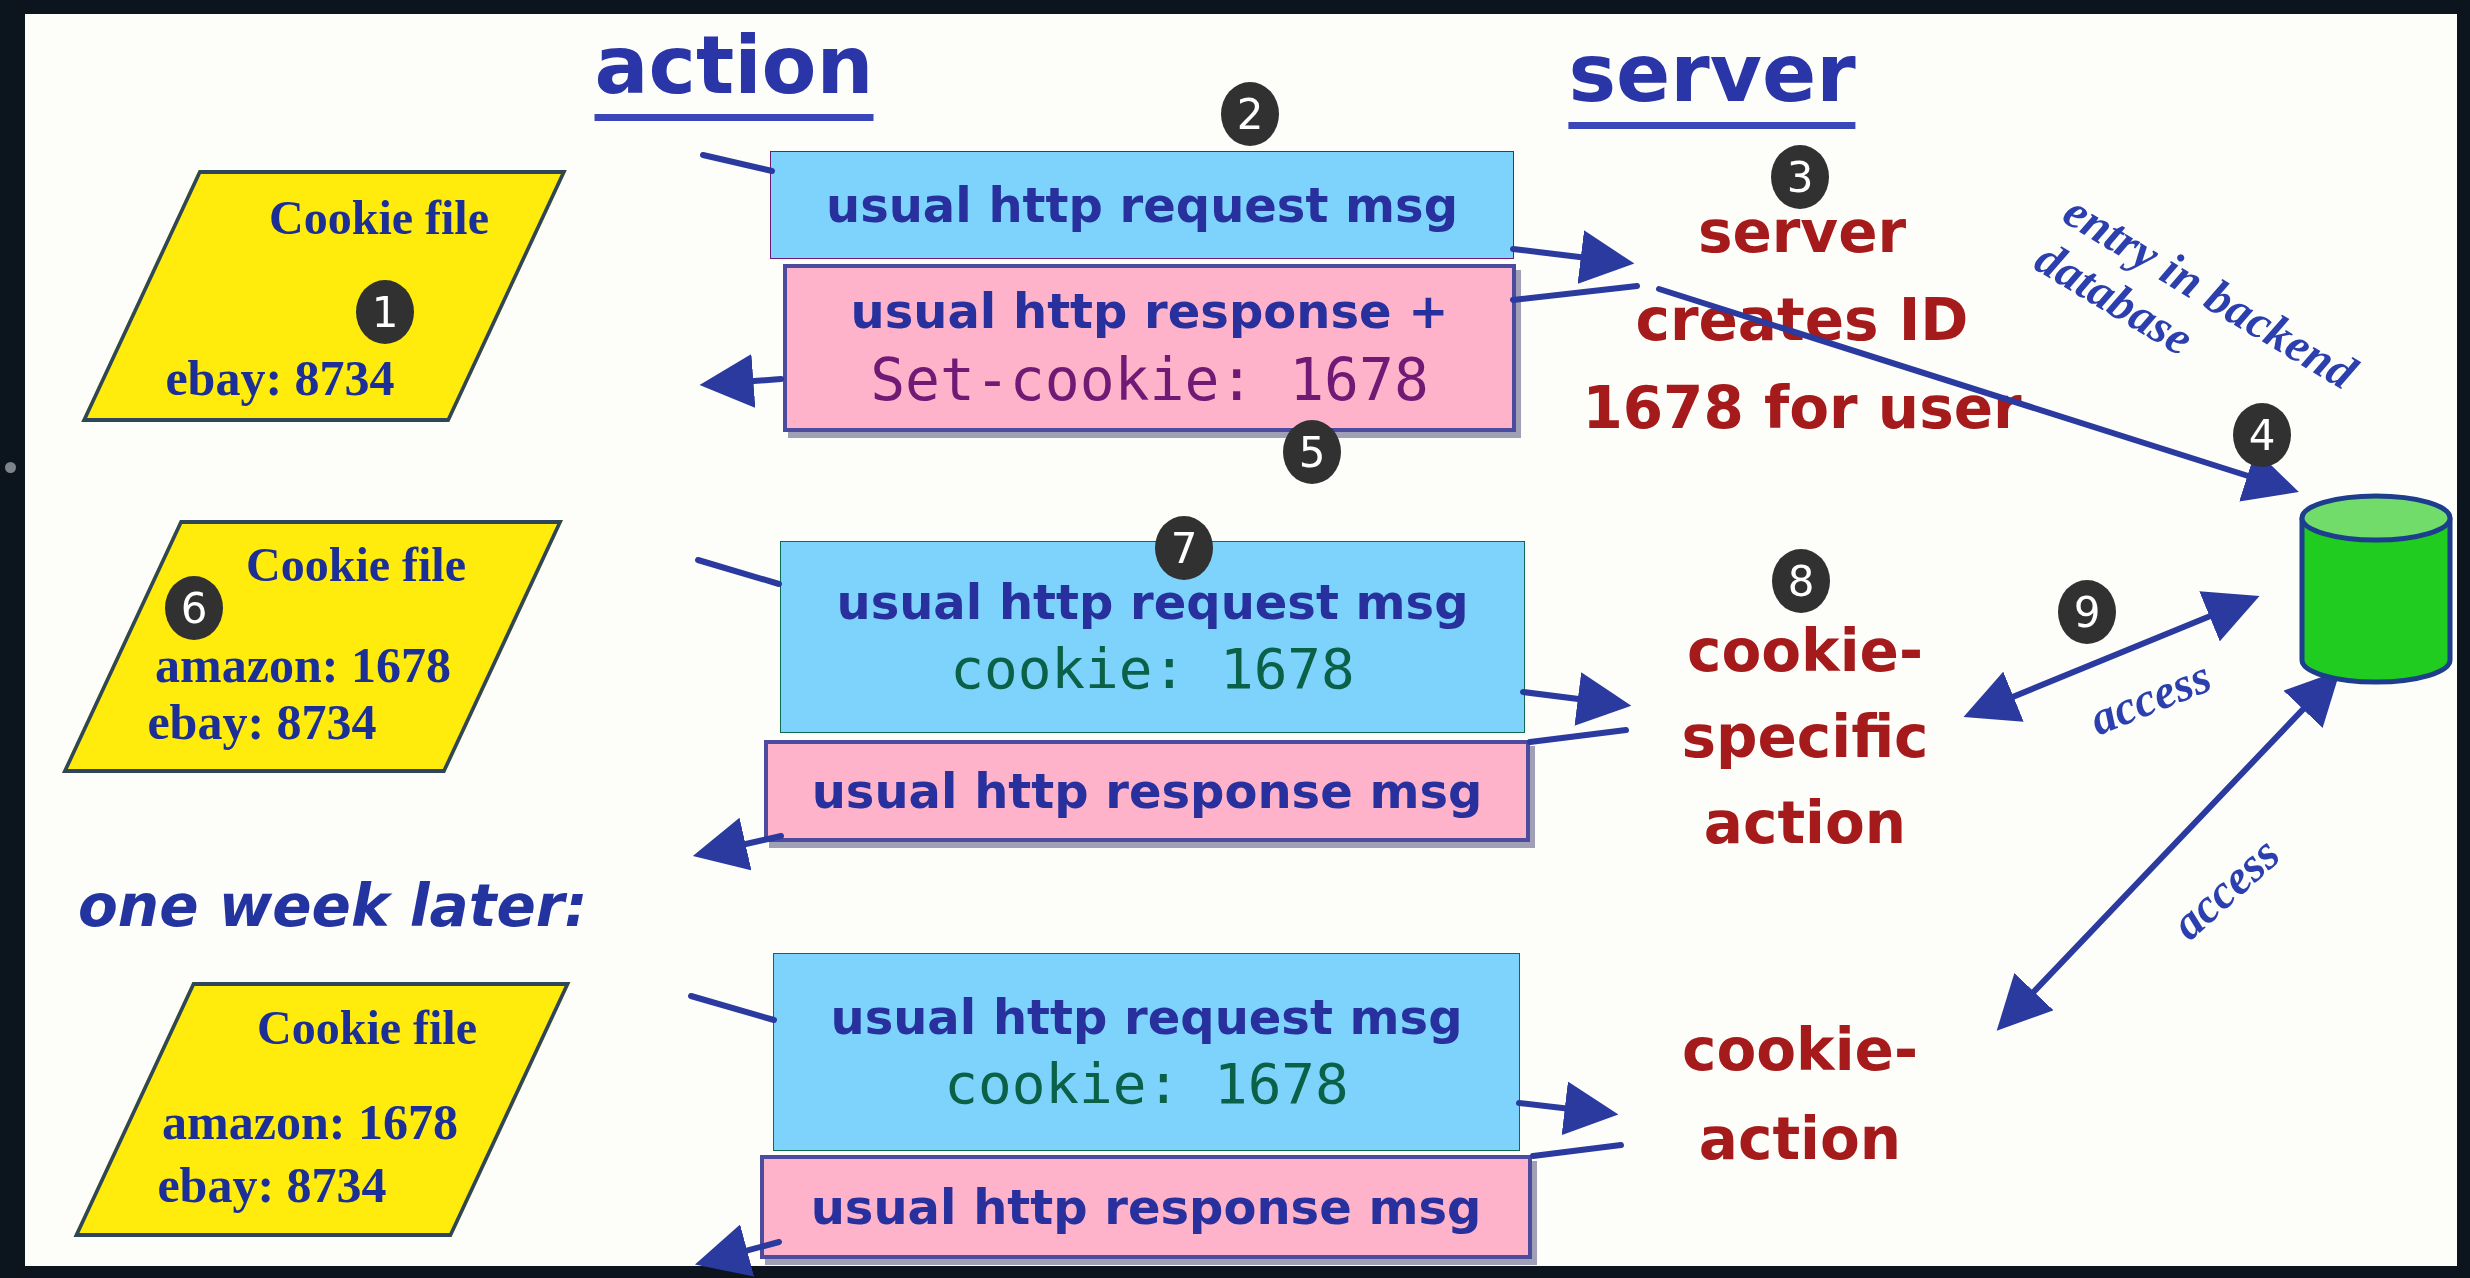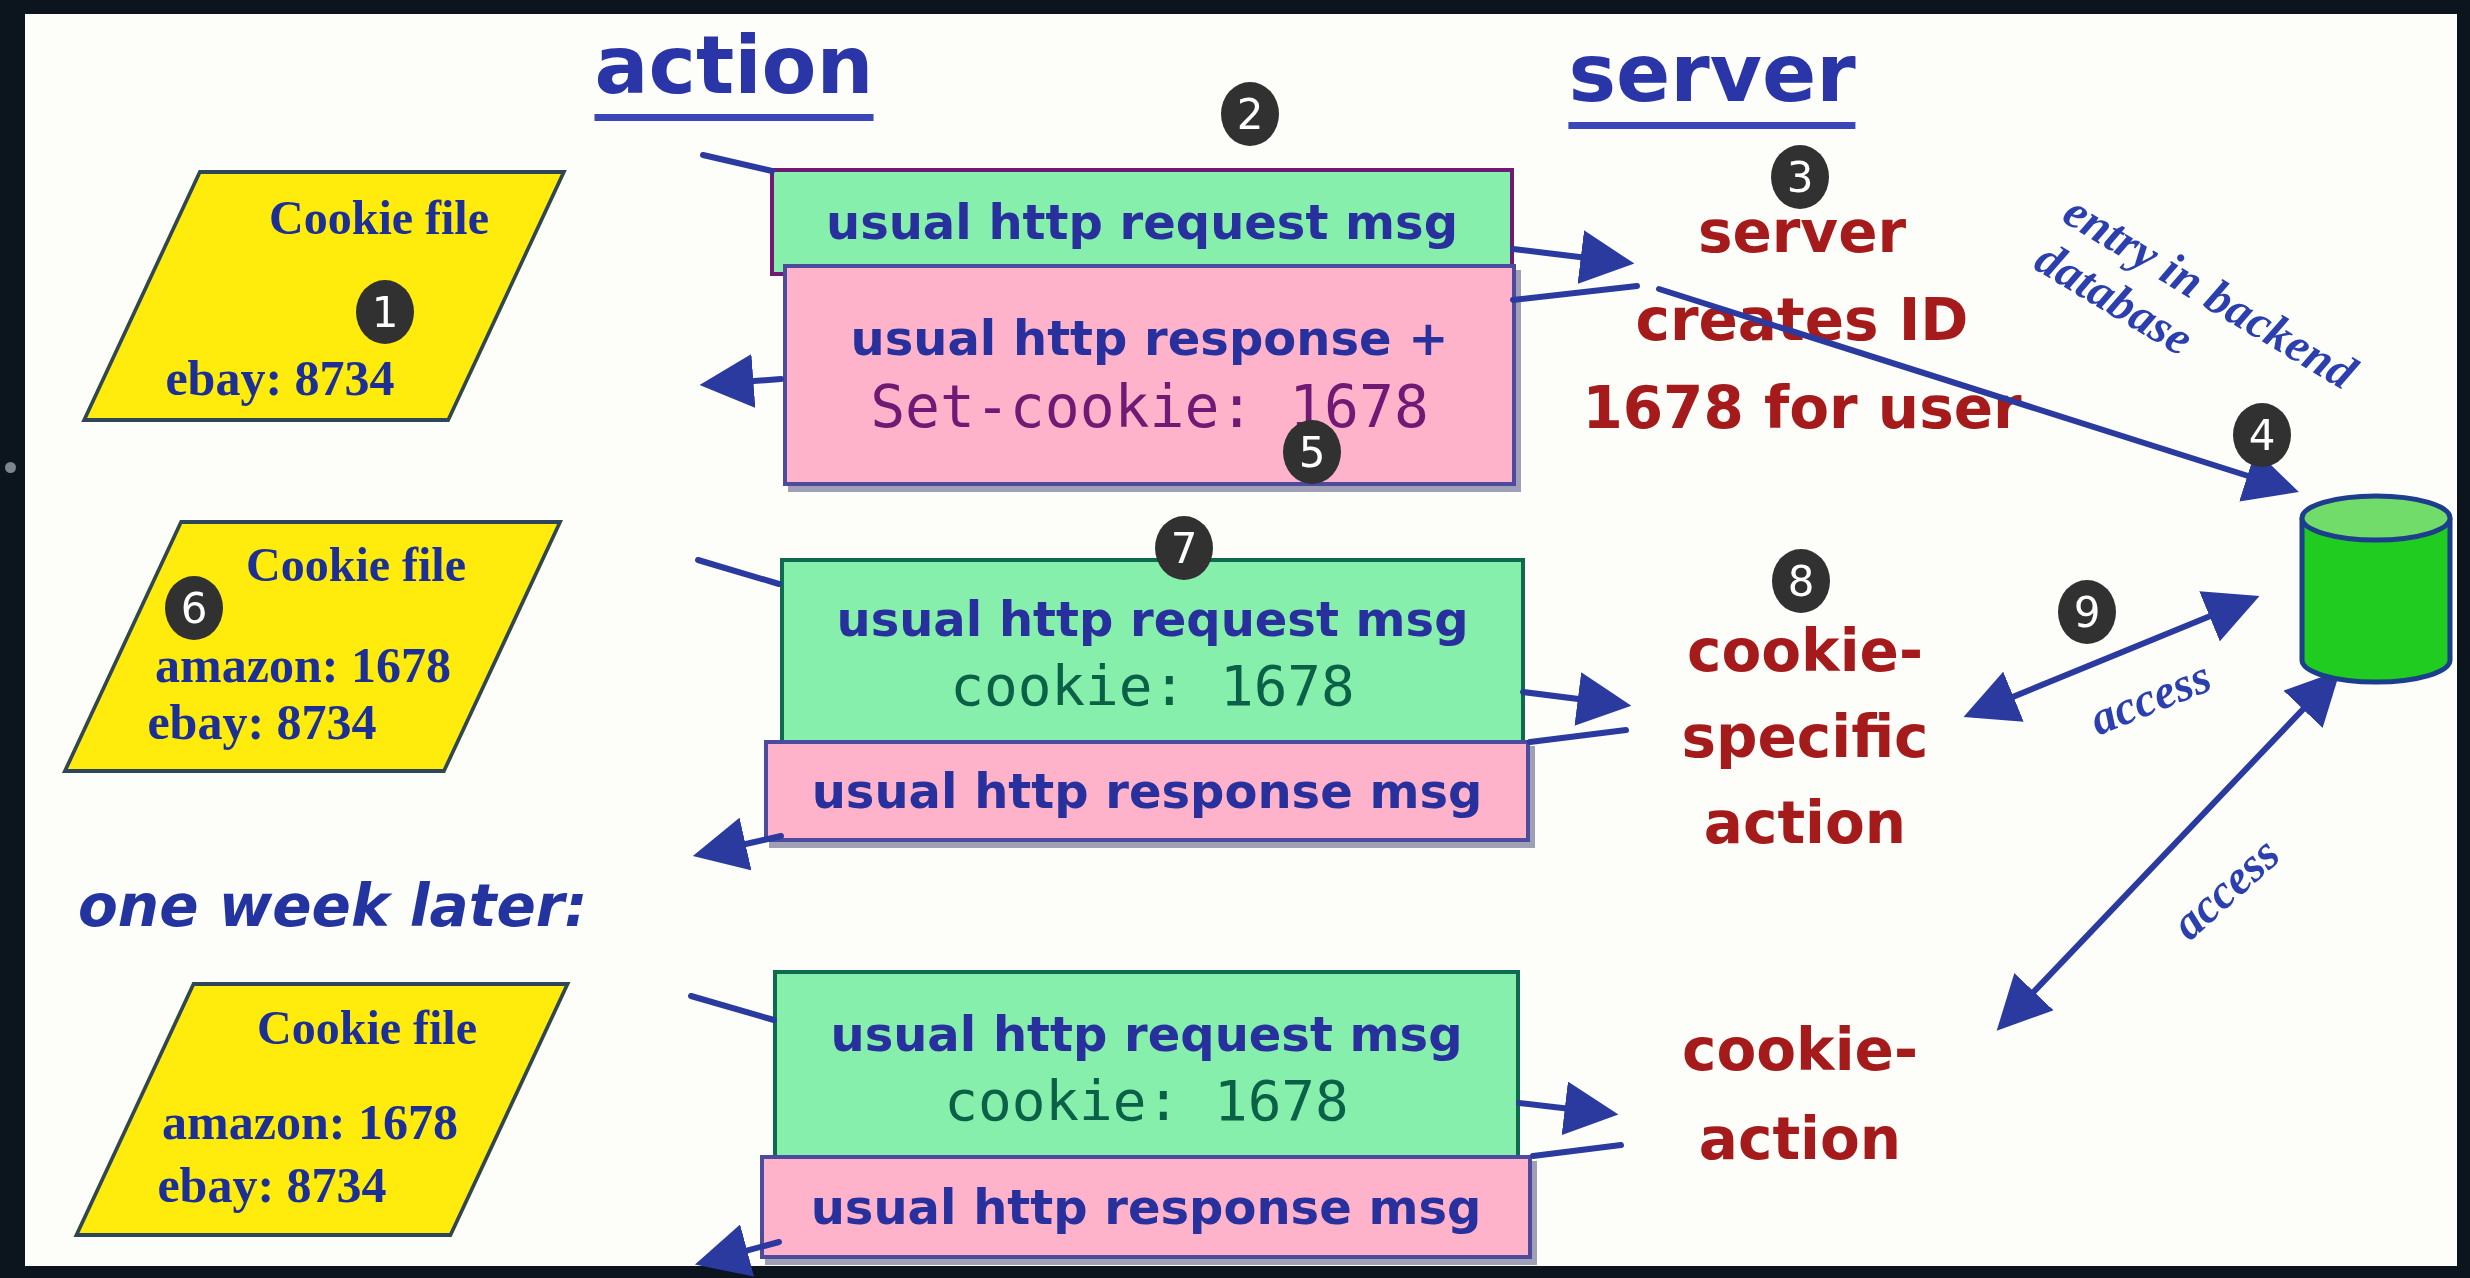--- a/index.html
+++ b/index.html
@@ -33,21 +33,21 @@
   .serif-navy{
     color:#1c2f96;font-family:"Liberation Serif", serif;font-weight:700;
     white-space:nowrap;line-height:1;
   }
   
   .msgbox{
     box-sizing:border-box;
     display:flex;flex-direction:column;align-items:center;justify-content:center;
     text-align:center;
   }
-  .greenbox{background:#86efac;border:4px solid #701a75;margin-top:17px;}
+  .greenbox{background:#7dd3fc;border:1px solid #701a75;}
   .greenbox.teal{border-color:#0e6b50;}
   .pinkbox{
     background:#ffb3ca;border:4px solid #4c4b9e;
     box-shadow:5px 6px 0 rgba(44,44,100,0.45);
   }
   .msg-comic{color:#27309c;font-weight:700;font-size:48px;line-height:1.35;white-space:nowrap;}
   .msg-mono{font-family:"DejaVu Sans Mono", monospace;font-weight:400;white-space:nowrap;line-height:1.25;}
   .mono-purple{color:#701a75;font-size:58px;}
   .mono-green{color:#0b6148;font-size:56px;}
   
@@ -93,21 +93,21 @@
 <div class="abs center serif-navy" style="left:262px;top:722px;font-size:50px;">ebay: 8734</div>
 
 <div class="abs pgram" style="left:133px;top:982px;width:378px;height:255px;"></div>
 <div class="abs center serif-navy" style="left:367px;top:1028px;font-size:48px;">Cookie file</div>
 <div class="abs center serif-navy" style="left:310px;top:1122px;font-size:50px;">amazon: 1678</div>
 <div class="abs center serif-navy" style="left:272px;top:1185px;font-size:50px;">ebay: 8734</div>
 
 <div class="abs msgbox greenbox" style="left:770px;top:151px;width:744px;height:108px;">
   <div class="msg-comic">usual http request msg</div>
 </div>
-<div class="abs msgbox pinkbox" style="left:783px;top:264px;width:733px;height:222px;">
+<div class="abs msgbox pinkbox" style="left:783px;top:264px;width:733px;height:168px;">
   <div class="msg-comic">usual http response +</div>
   <div class="msg-mono mono-purple">Set-cookie: 1678</div>
 </div>
 
 <div class="abs msgbox greenbox teal" style="left:780px;top:541px;width:745px;height:192px;">
   <div class="msg-comic">usual http request msg</div>
   <div class="msg-mono mono-green">cookie: 1678</div>
 </div>
 <div class="abs msgbox pinkbox" style="left:764px;top:740px;width:766px;height:102px;">
   <div class="msg-comic">usual http response msg</div>

